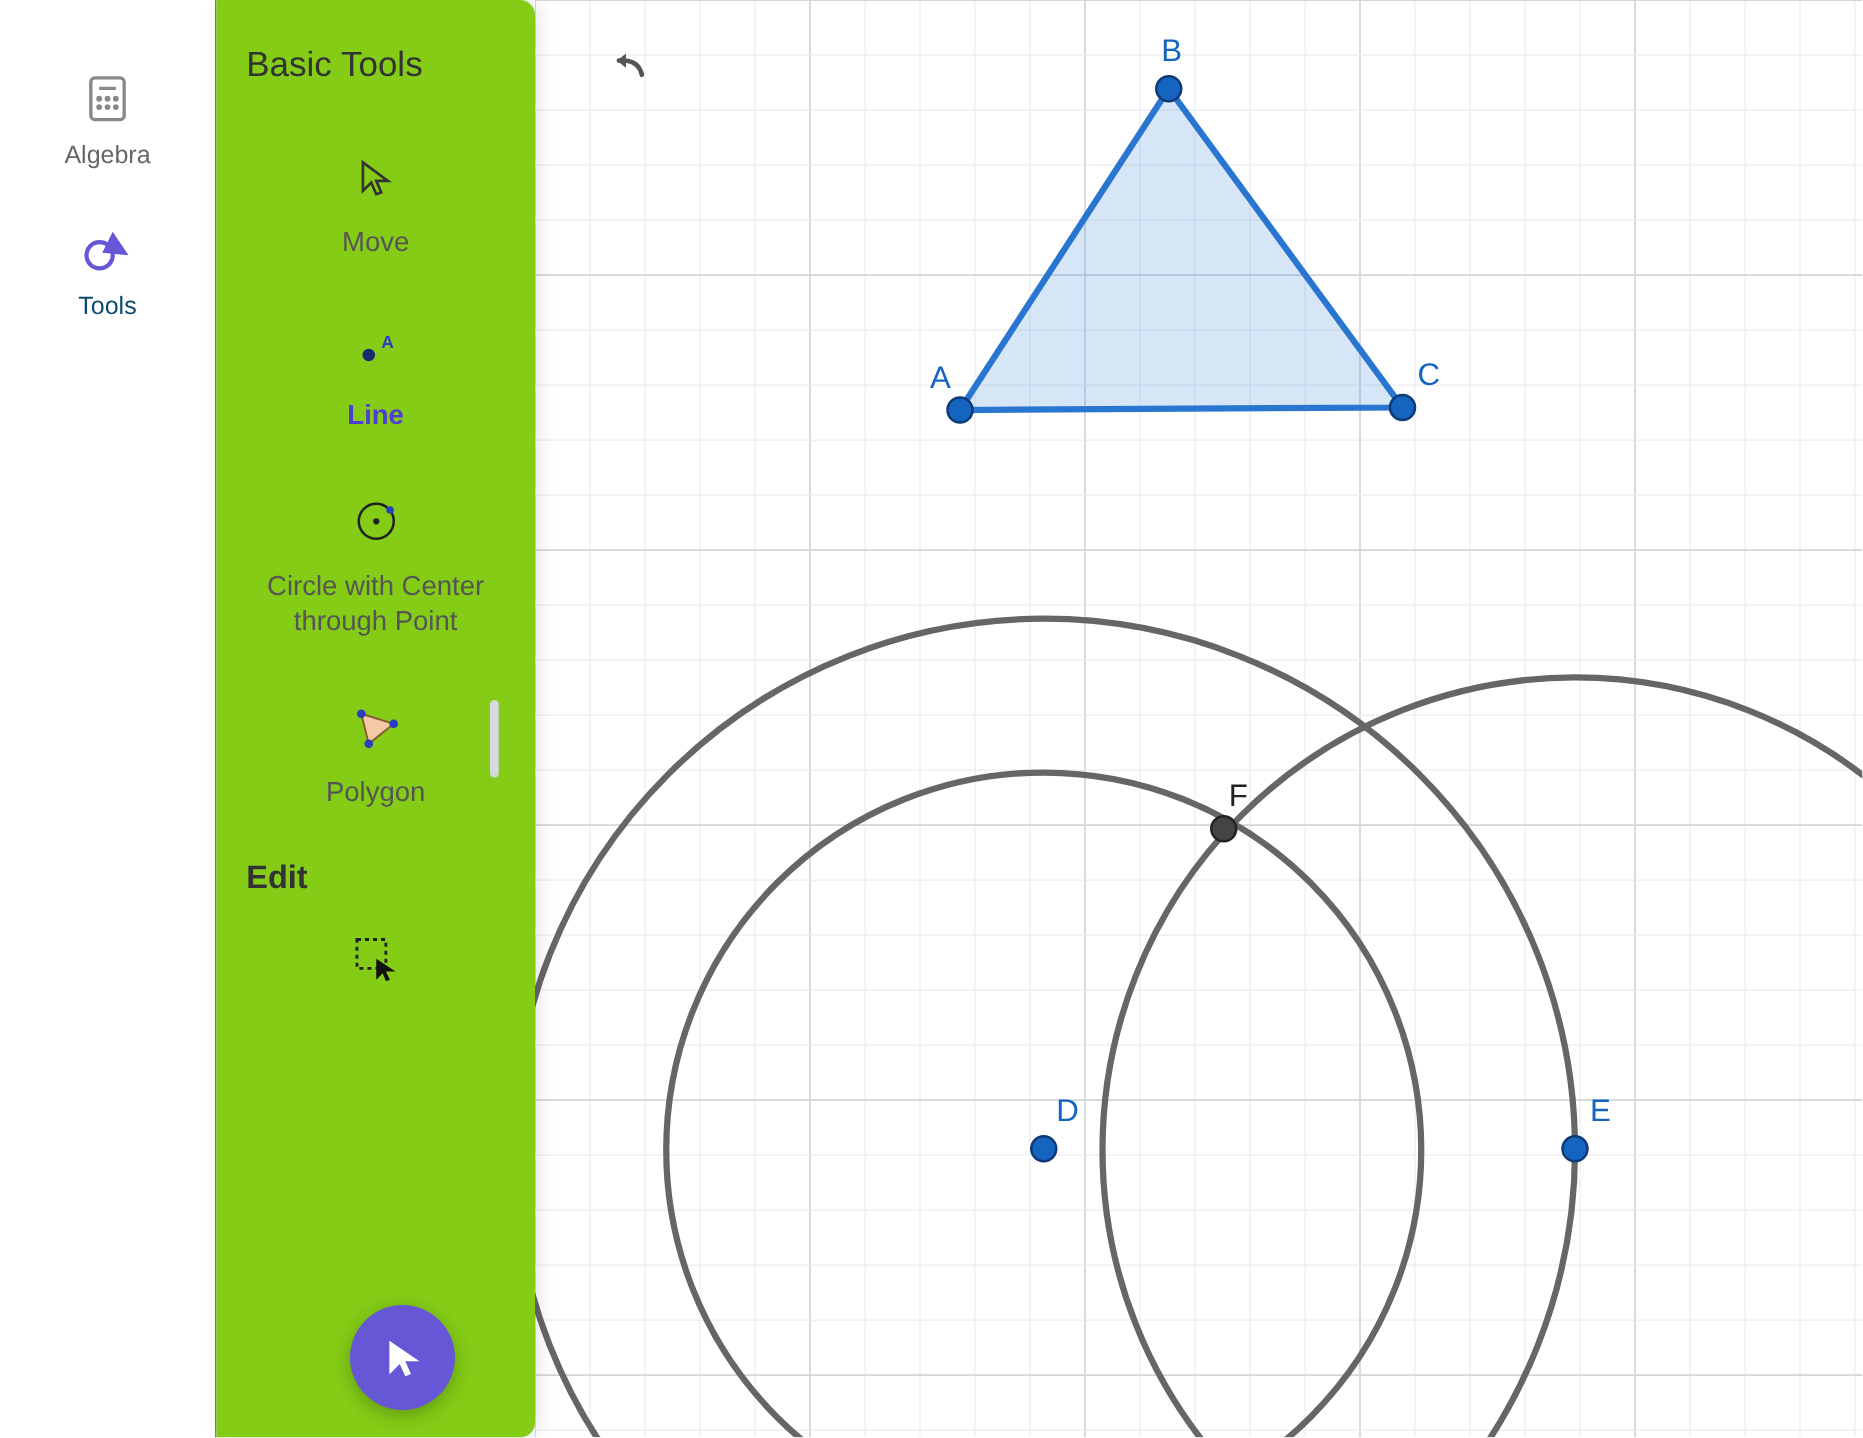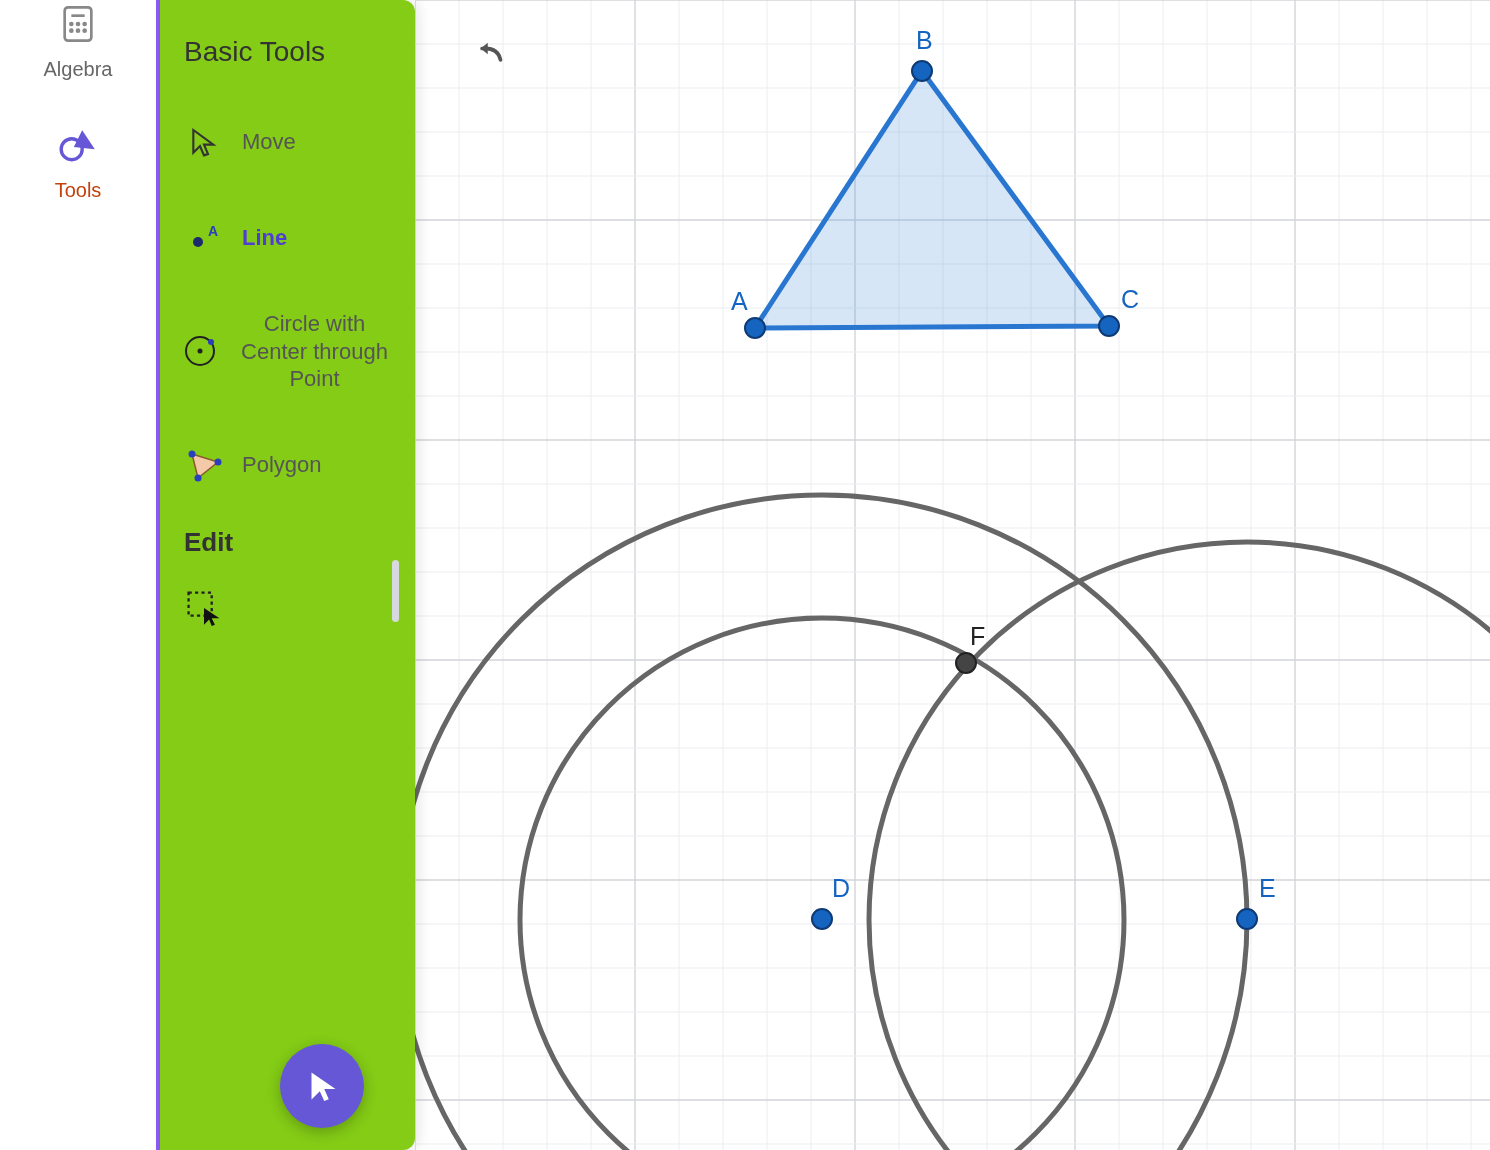--- a/index.html
+++ b/index.html
@@ -5,37 +5,38 @@
     * { box-sizing: border-box; margin: 0; padding: 0; }
     body {
       font-family: -apple-system, BlinkMacSystemFont, "Segoe UI", Arial, sans-serif;
       width: 1490px;
       height: 1150px;
       overflow: hidden;
       background: #fff;
       display: flex;
     }
     .left-nav {
-      width: 160px;
+      width: 173px;
       background: #fff;
-      border-right: 4px solid #8b5cf6;
+      border-right: 1px solid #8b5cf6;
+      padding-top: 55px;
       display: flex;
       flex-direction: column;
       align-items: center;
       gap: 40px;
     }
     .nav-item {
       display: flex;
       flex-direction: column;
       align-items: center;
       gap: 10px;
       cursor: pointer;
       color: #666;
     }
-    .nav-item.active { color: #c2410c; }
+    .nav-item.active { color: #0c4a6e; }
     .nav-item .nav-label { font-size: 20px; }
     .nav-icon-wrap {
       width: 48px;
       height: 48px;
       display: flex;
       align-items: center;
       justify-content: center;
     }
     .tools-panel {
       width: 255px;
@@ -57,21 +58,21 @@
     }
     .tools-panel h3.section {
       font-size: 26px;
       font-weight: 700;
       color: #333;
       margin-top: 10px;
       margin-left: 4px;
     }
     .tool-item {
       display: flex;
-      flex-direction: row;
+      flex-direction: column;
       align-items: center;
       gap: 14px;
       padding: 20px 0 28px;
       cursor: pointer;
       color: #555;
     }
     .tool-item.selected { color: #4f3ed6; font-weight: 700; }
     .tool-label { font-size: 22px; text-align: center; line-height: 1.25; }
     .tool-icon { width: 48px; height: 48px; display:flex;align-items:center;justify-content:center; }
     .canvas-wrap {

